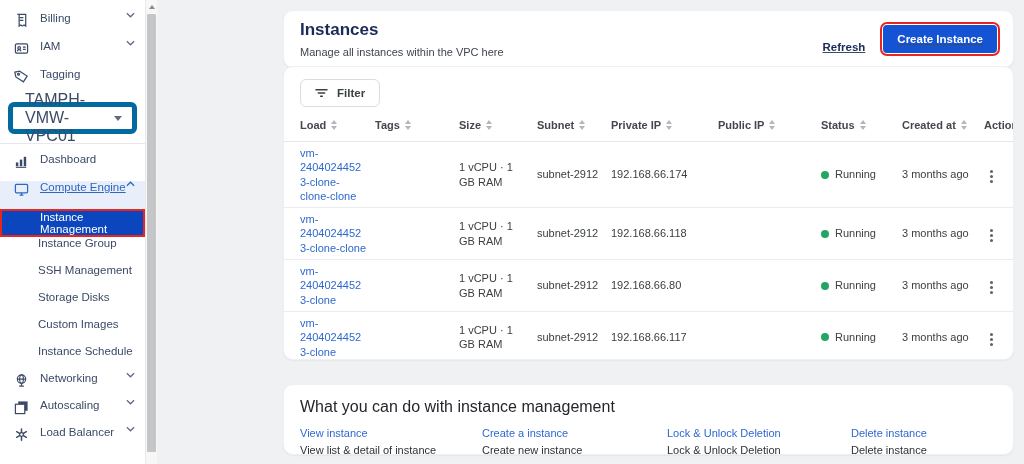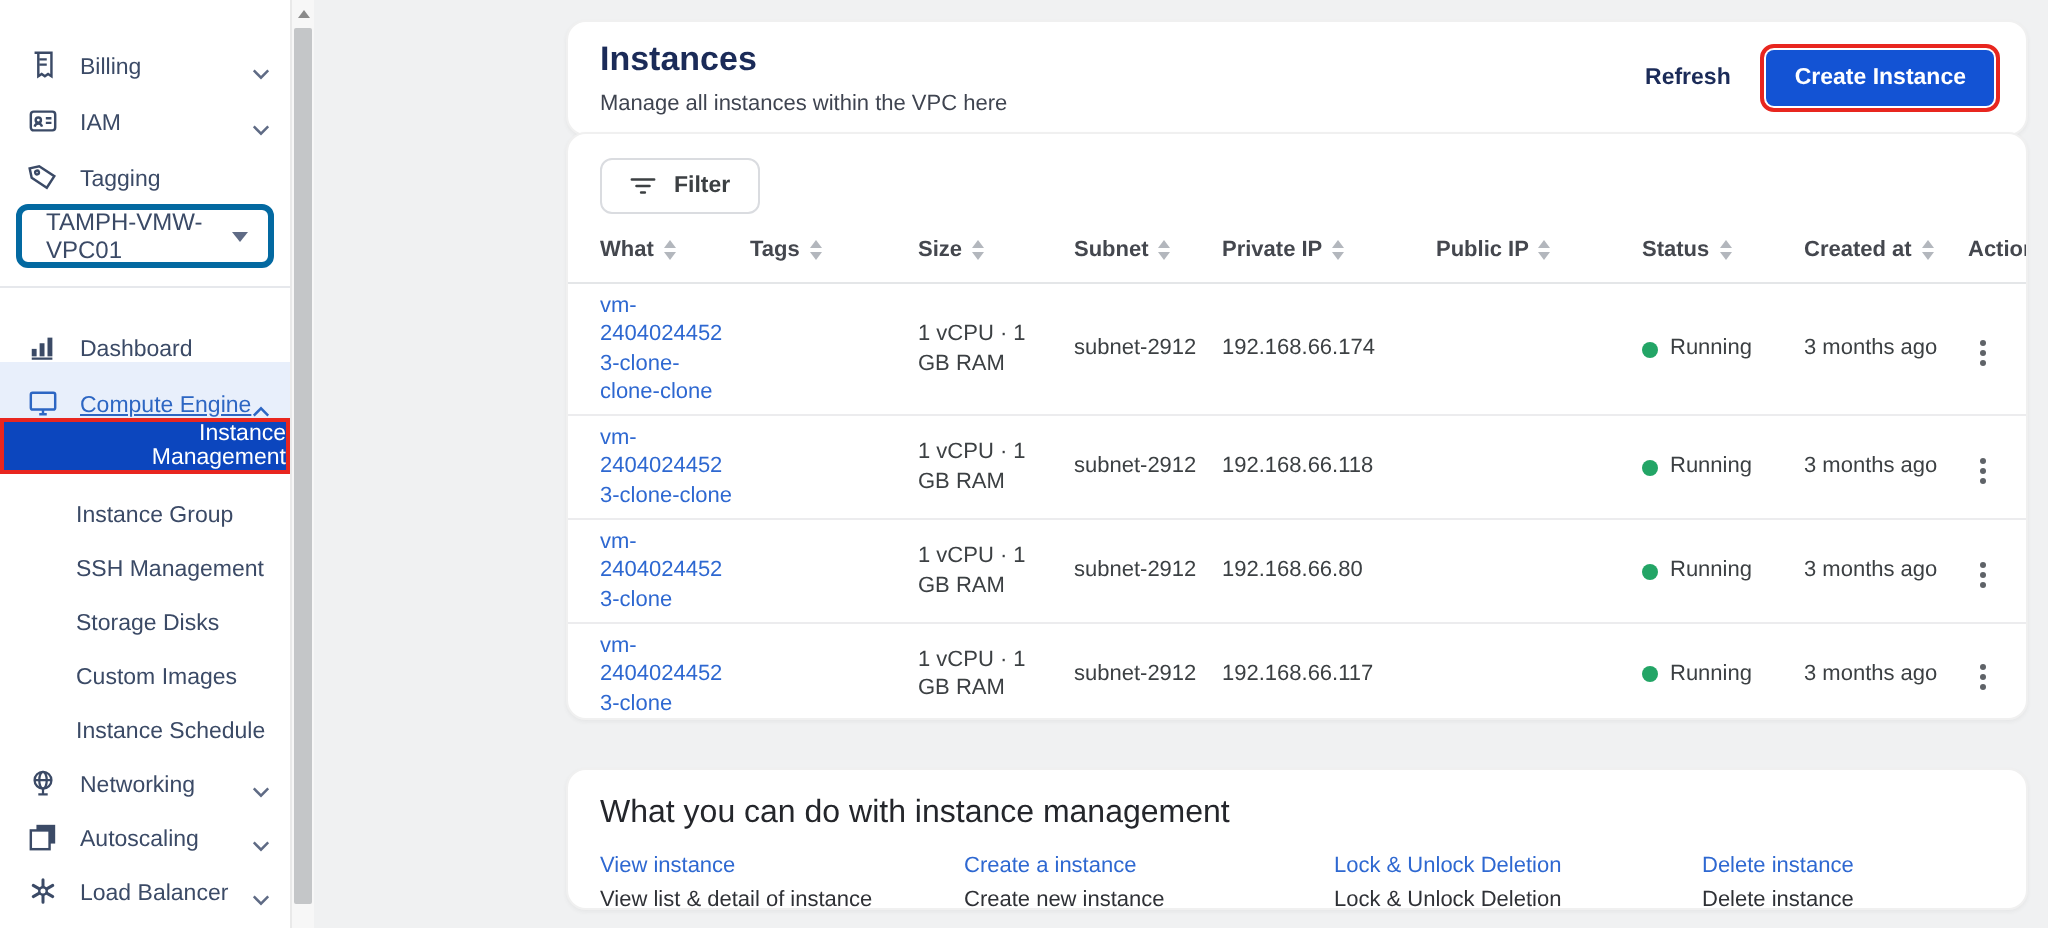--- a/index.html
+++ b/index.html
@@ -11,64 +11,64 @@
     overflow:hidden;
     color:#3b4a66;
   }
 
   
   .sidebar {
     position:absolute; left:0; top:0; width:145px; height:464px;
     background:#fff; padding-top:12px; z-index:2;
   }
   .side-item {
-    display:flex; align-items:flex-end; height:28px;
+    display:flex; align-items:flex-start; height:28px;
     padding:0 10px 0 13px; font-size:11.5px; color:#3b4a66; cursor:pointer;
     white-space:nowrap;
   }
   .side-item .ic { width:16px; height:16px; margin-right:11px; flex:0 0 16px; display:flex; align-items:center; justify-content:center; }
   .side-item .chev { margin-left:auto; display:flex; align-items:center; color:#5f6b85; }
   .sub-item { padding-left:38px; height:27px; }
   .vpc-select {
-    margin:6px 8px 0 8px; height:32px; border:3px solid #0369a1; border-radius:6px;
-    display:flex; align-items:center; padding:0 10px 0 12px; font-size:12px; color:#3b4a66; cursor:pointer;
+    margin:6px 8px 0 8px; height:32px; border:5px solid #0369a1; border-radius:6px;
+    display:flex; align-items:center; padding:0 10px 0 12px; font-size:16px; color:#3b4a66; cursor:pointer;
   }
   .vpc-select .caret {
     margin-left:auto; width:0; height:0;
     border-left:4px solid transparent; border-right:4px solid transparent; border-top:5px solid #5f6b85;
   }
   .side-divider { border-top:1px solid #e6e8ec; margin-top:9px; }
   .menu-gap { height:9px; }
   .row-expanded { background:#e8effb; color:#2d66c3;text-decoration:underline; }
   .row-expanded .chev { color:#2d66c3; }
   .selected-wrap { border:2px solid #e8261f; width:145px; }
   .row-selected {
     background:#0c46be; color:#fff; height:24px; display:flex; align-items:center;
-    padding-left:38px; font-size:11.5px; cursor:pointer;text-align:right;
+    padding-left:38px; font-size:11.5px; cursor:pointer;
   }
   
   .side-scrollbar {
     position:absolute; left:145px; top:0; width:12px; height:464px;
     background:#f7f7f7; border-left:1px solid #e9e9e9; z-index:3;
   }
   .sb-btn { height:13px; display:flex; align-items:center; justify-content:center; }
   .sb-up { width:0;height:0;border-left:3px solid transparent;border-right:3px solid transparent;border-bottom:4px solid #8a8a8a; }
   .sb-thumb { position:absolute; top:14px; left:1px; width:9px; height:438px; background:#c4c6c8; border-radius:1px; }
 
   
   .main { position:absolute; left:283px; top:0; width:731px; height:364px; }
   .card {
     position:absolute; left:0; width:731px; background:#fff;
     border-radius:10px; box-shadow:0 1px 2px rgba(60,64,67,.06); border:1px solid #f0f0f0;
   }
   
   .card-header { top:10px; height:58px; display:flex; align-items:center; padding:0 16px; }
   .page-title { font-size:17px; font-weight:bold; color:#1b2b58; }
   .page-subtitle { font-size:11px; color:#3f4450; margin-top:6px; }
-  .header-actions { margin-left:auto; display:flex; align-items:center; }
+  .header-actions { margin-left:auto; display:flex; align-items:flex-end;text-decoration:underline; }
   .btn-refresh { background:none; border:none; font-family:inherit; font-size:11.5px; font-weight:bold; color:#1b2b58; cursor:pointer; margin-right:18px; }
   .btn-create {
     background:#1353d4; color:#fff; border:none; font-family:inherit;
     font-size:11.5px; font-weight:bold; padding:8px 14px; border-radius:4px; cursor:pointer;
     outline:2px solid #e8261f; outline-offset:1px;
   }
 
   
   .card-table { top:66px; height:294px; overflow:hidden; }
   .filter-btn {
@@ -287,21 +287,21 @@
           <col class="c-subnet">
         <col class="c-priv">
           <col class="c-pub">
           <col class="c-status">
           <col class="c-created">
           <col class="c-actions">
       </colgroup>
       <thead>
         <tr>
           <th><span class="th-inner">
-                <span>What</span>
+                <span>Load</span>
                 <span class="sort">
                   <i class="up"></i>
                   <i class="dn"></i>
                 </span>
               </span></th>
           <th><span class="th-inner">
                 <span>Tags</span>
                 <span class="sort">
                   <i class="up"></i>
                   <i class="dn"></i>

